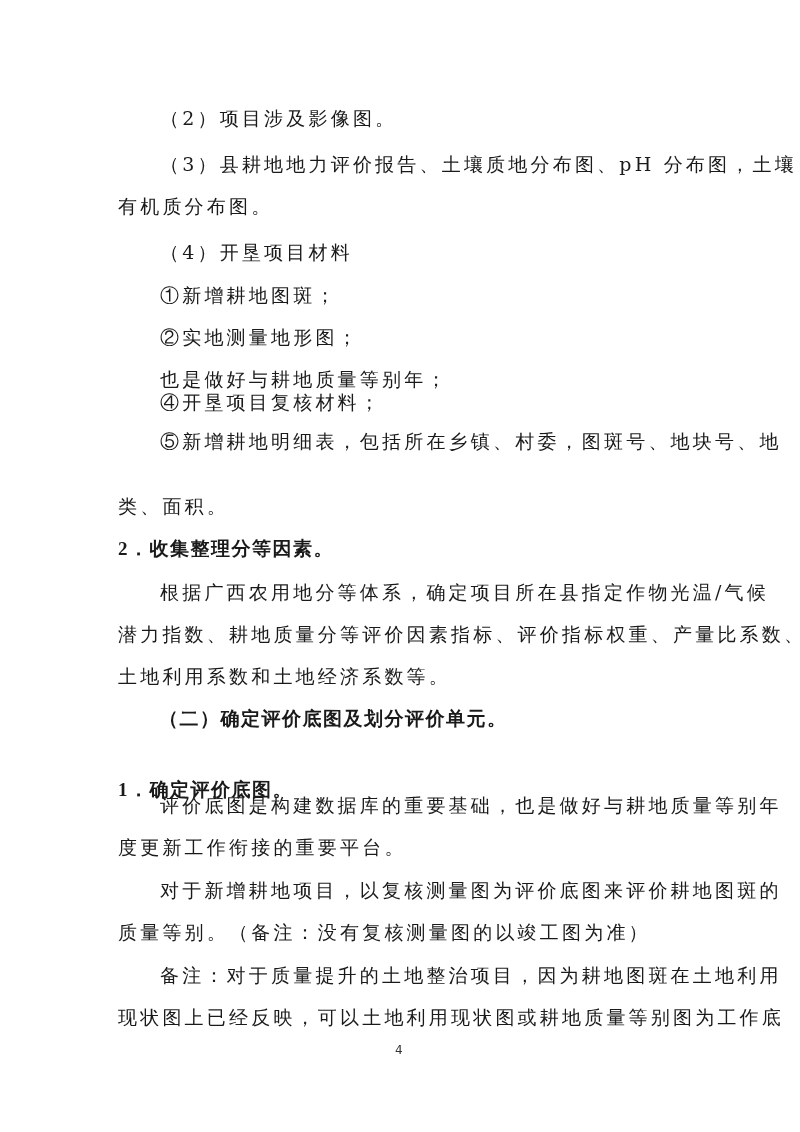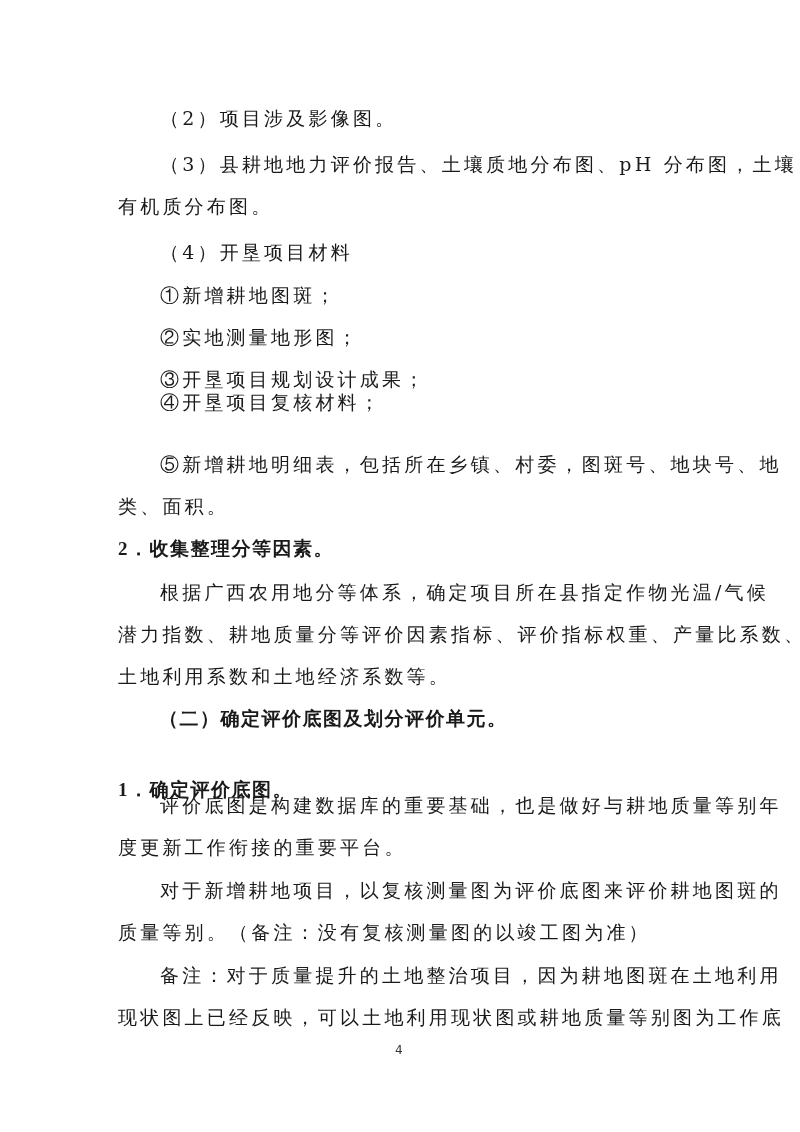--- a/index.html
+++ b/index.html
@@ -16,23 +16,23 @@
 </head>
 <body>
 
 <div class="page">
   <div class="line indent" style="top:106px">（2）项目涉及影像图。</div>
   <div class="line indent" style="top:152px">（3）县耕地地力评价报告、土壤质地分布图、pH 分布图，土壤</div>
   <div class="line flush" style="top:194px">有机质分布图。</div>
   <div class="line indent" style="top:240px">（4）开垦项目材料</div>
   <div class="line indent" style="top:283px">①新增耕地图斑；</div>
   <div class="line indent" style="top:325px">②实地测量地形图；</div>
-  <div class="line indent" style="top:367px">③开垦项目规划设计成果；</div>
+  <div class="line indent" style="top:367px">也是做好与耕地质量等别年；</div>
   <div class="line indent" style="top:390px">④开垦项目复核材料；</div>
-  <div class="line indent" style="top:452px">⑤新增耕地明细表，包括所在乡镇、村委，图斑号、地块号、地</div>
+  <div class="line indent" style="top:429px">⑤新增耕地明细表，包括所在乡镇、村委，图斑号、地块号、地</div>
   <div class="line flush" style="top:494px">类、面积。</div>
   <div class="line flush heading" style="top:537px">2．收集整理分等因素。</div>
   <div class="line indent" style="top:580px">根据广西农用地分等体系，确定项目所在县指定作物光温/气候</div>
   <div class="line flush" style="top:622px">潜力指数、耕地质量分等评价因素指标、评价指标权重、产量比系数、</div>
   <div class="line flush" style="top:664px">土地利用系数和土地经济系数等。</div>
   <div class="line heading h2" style="top:707px">（二）确定评价底图及划分评价单元。</div>
   <div class="line flush heading" style="top:778px">1．确定评价底图。</div>
   <div class="line indent" style="top:793px">评价底图是构建数据库的重要基础，也是做好与耕地质量等别年</div>
   <div class="line flush" style="top:835px">度更新工作衔接的重要平台。</div>
   <div class="line indent" style="top:878px">对于新增耕地项目，以复核测量图为评价底图来评价耕地图斑的</div>

